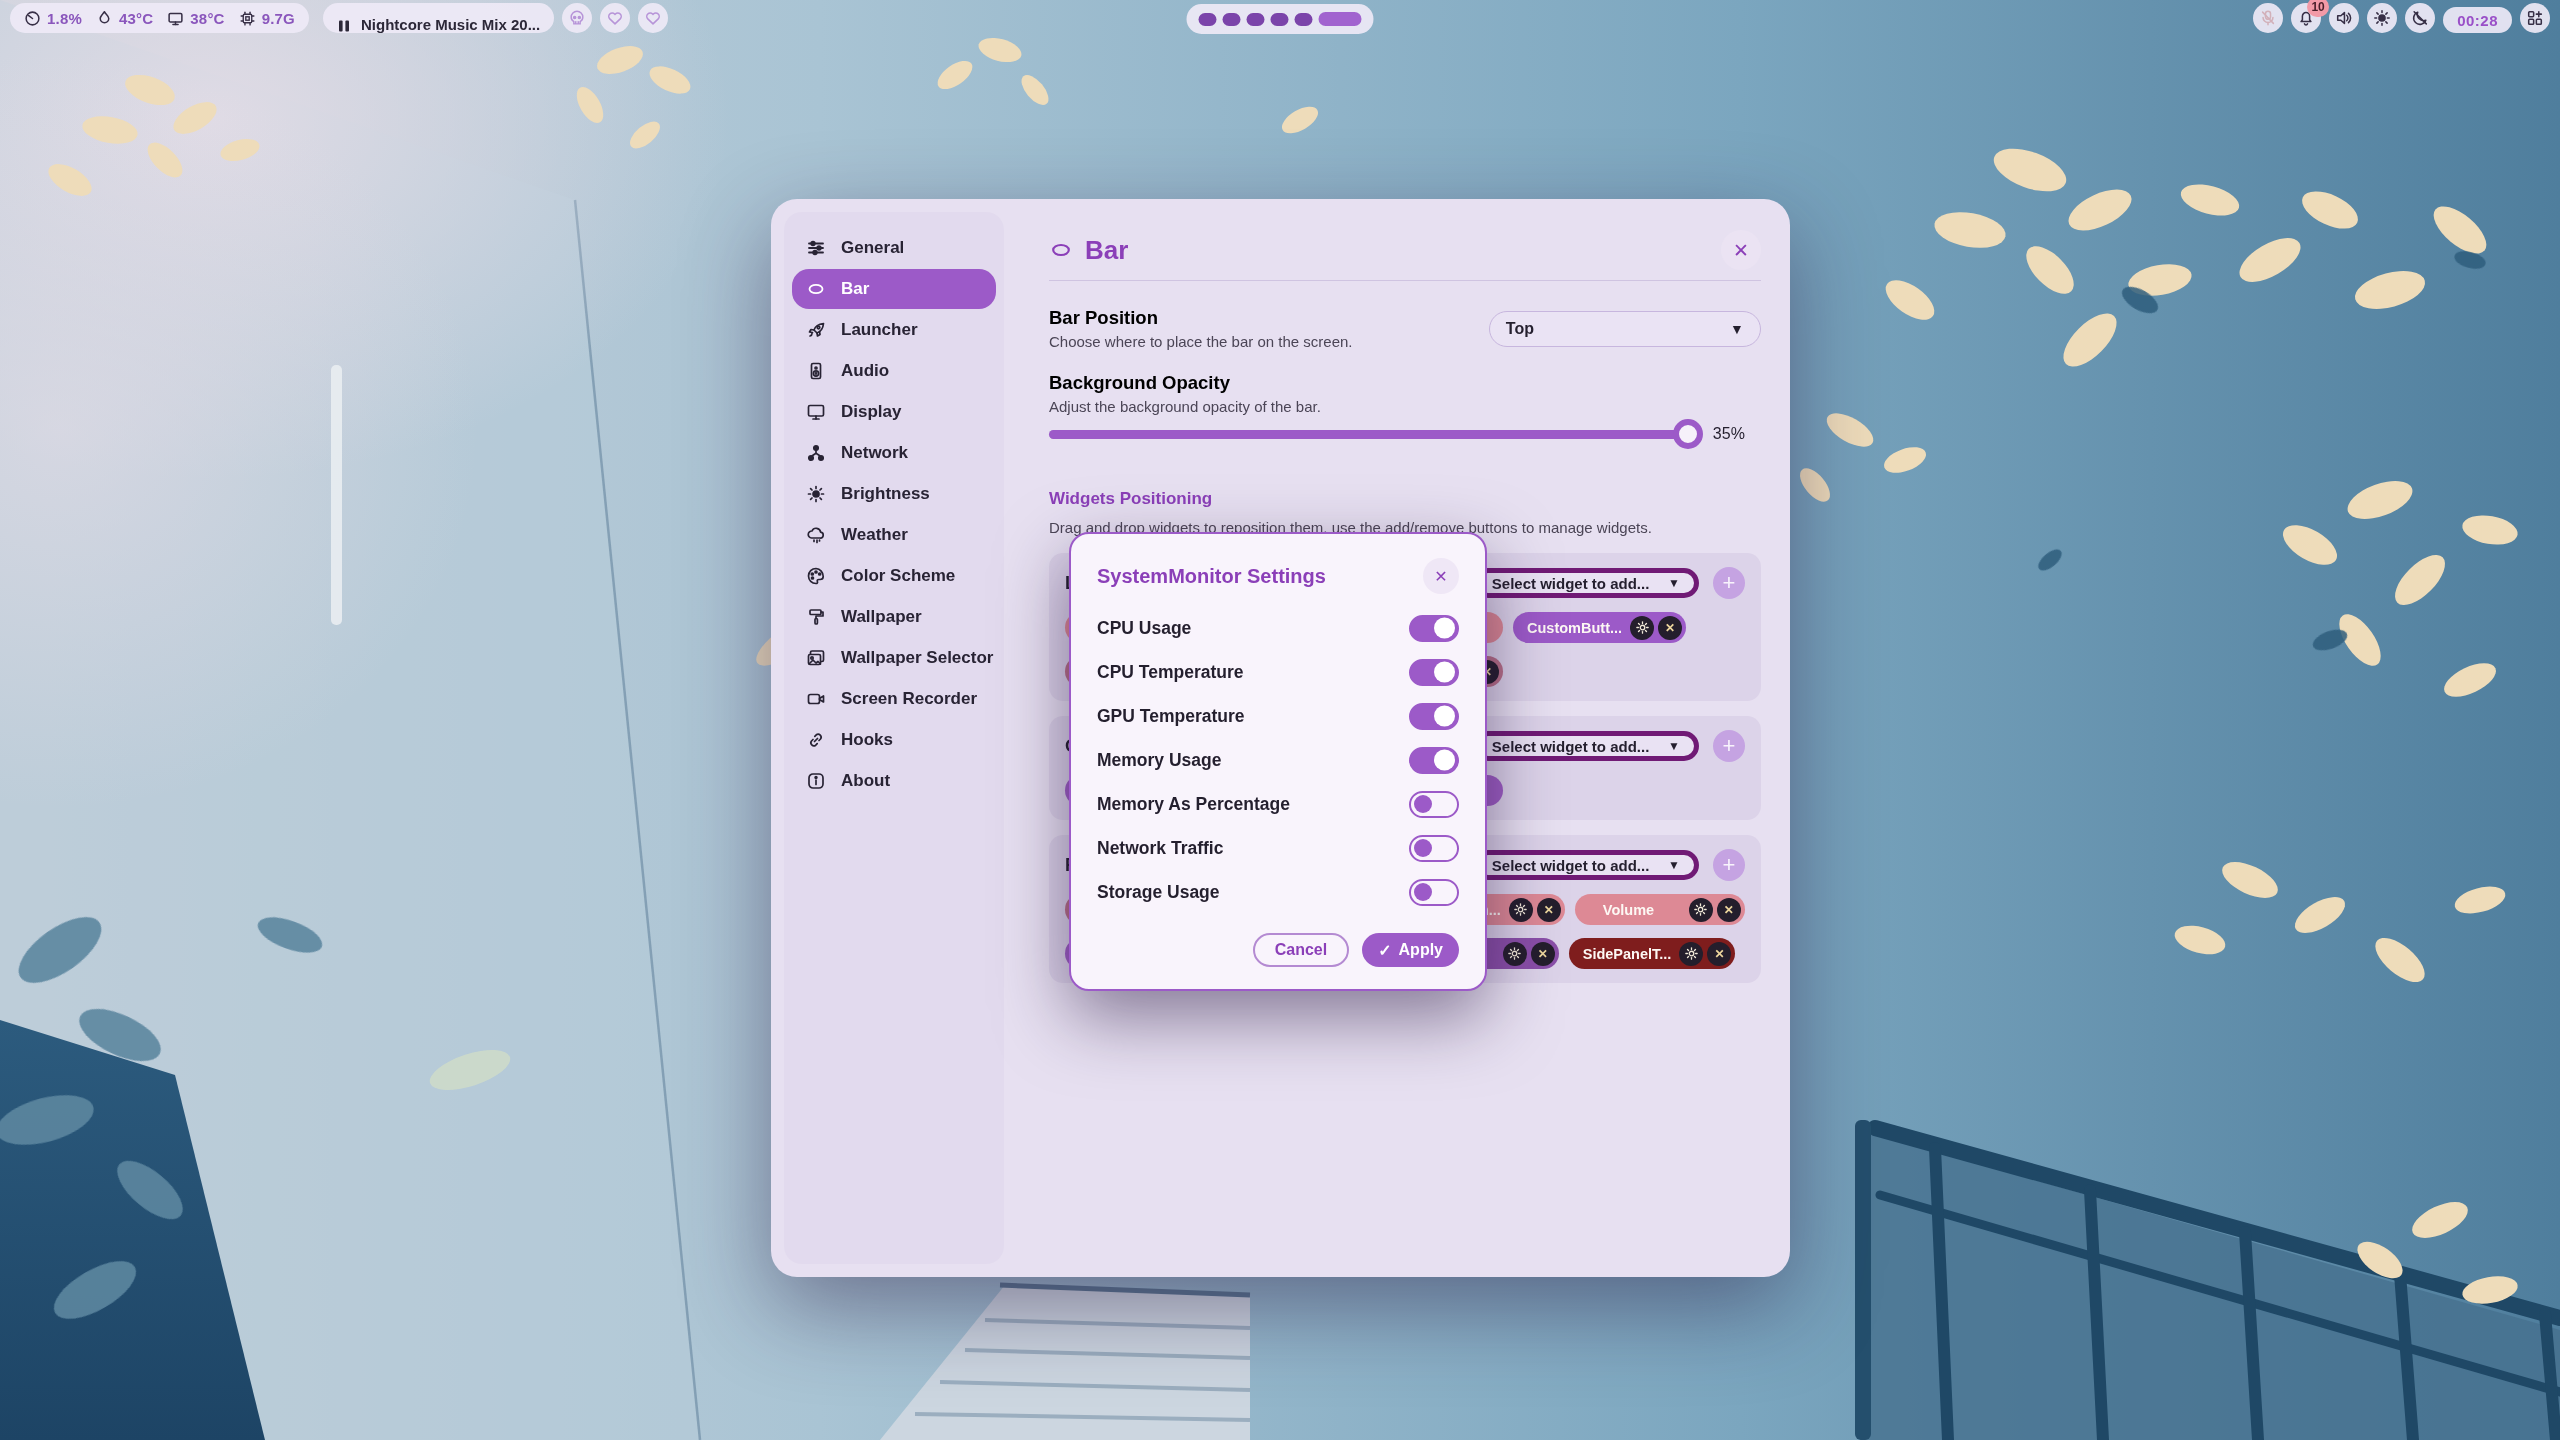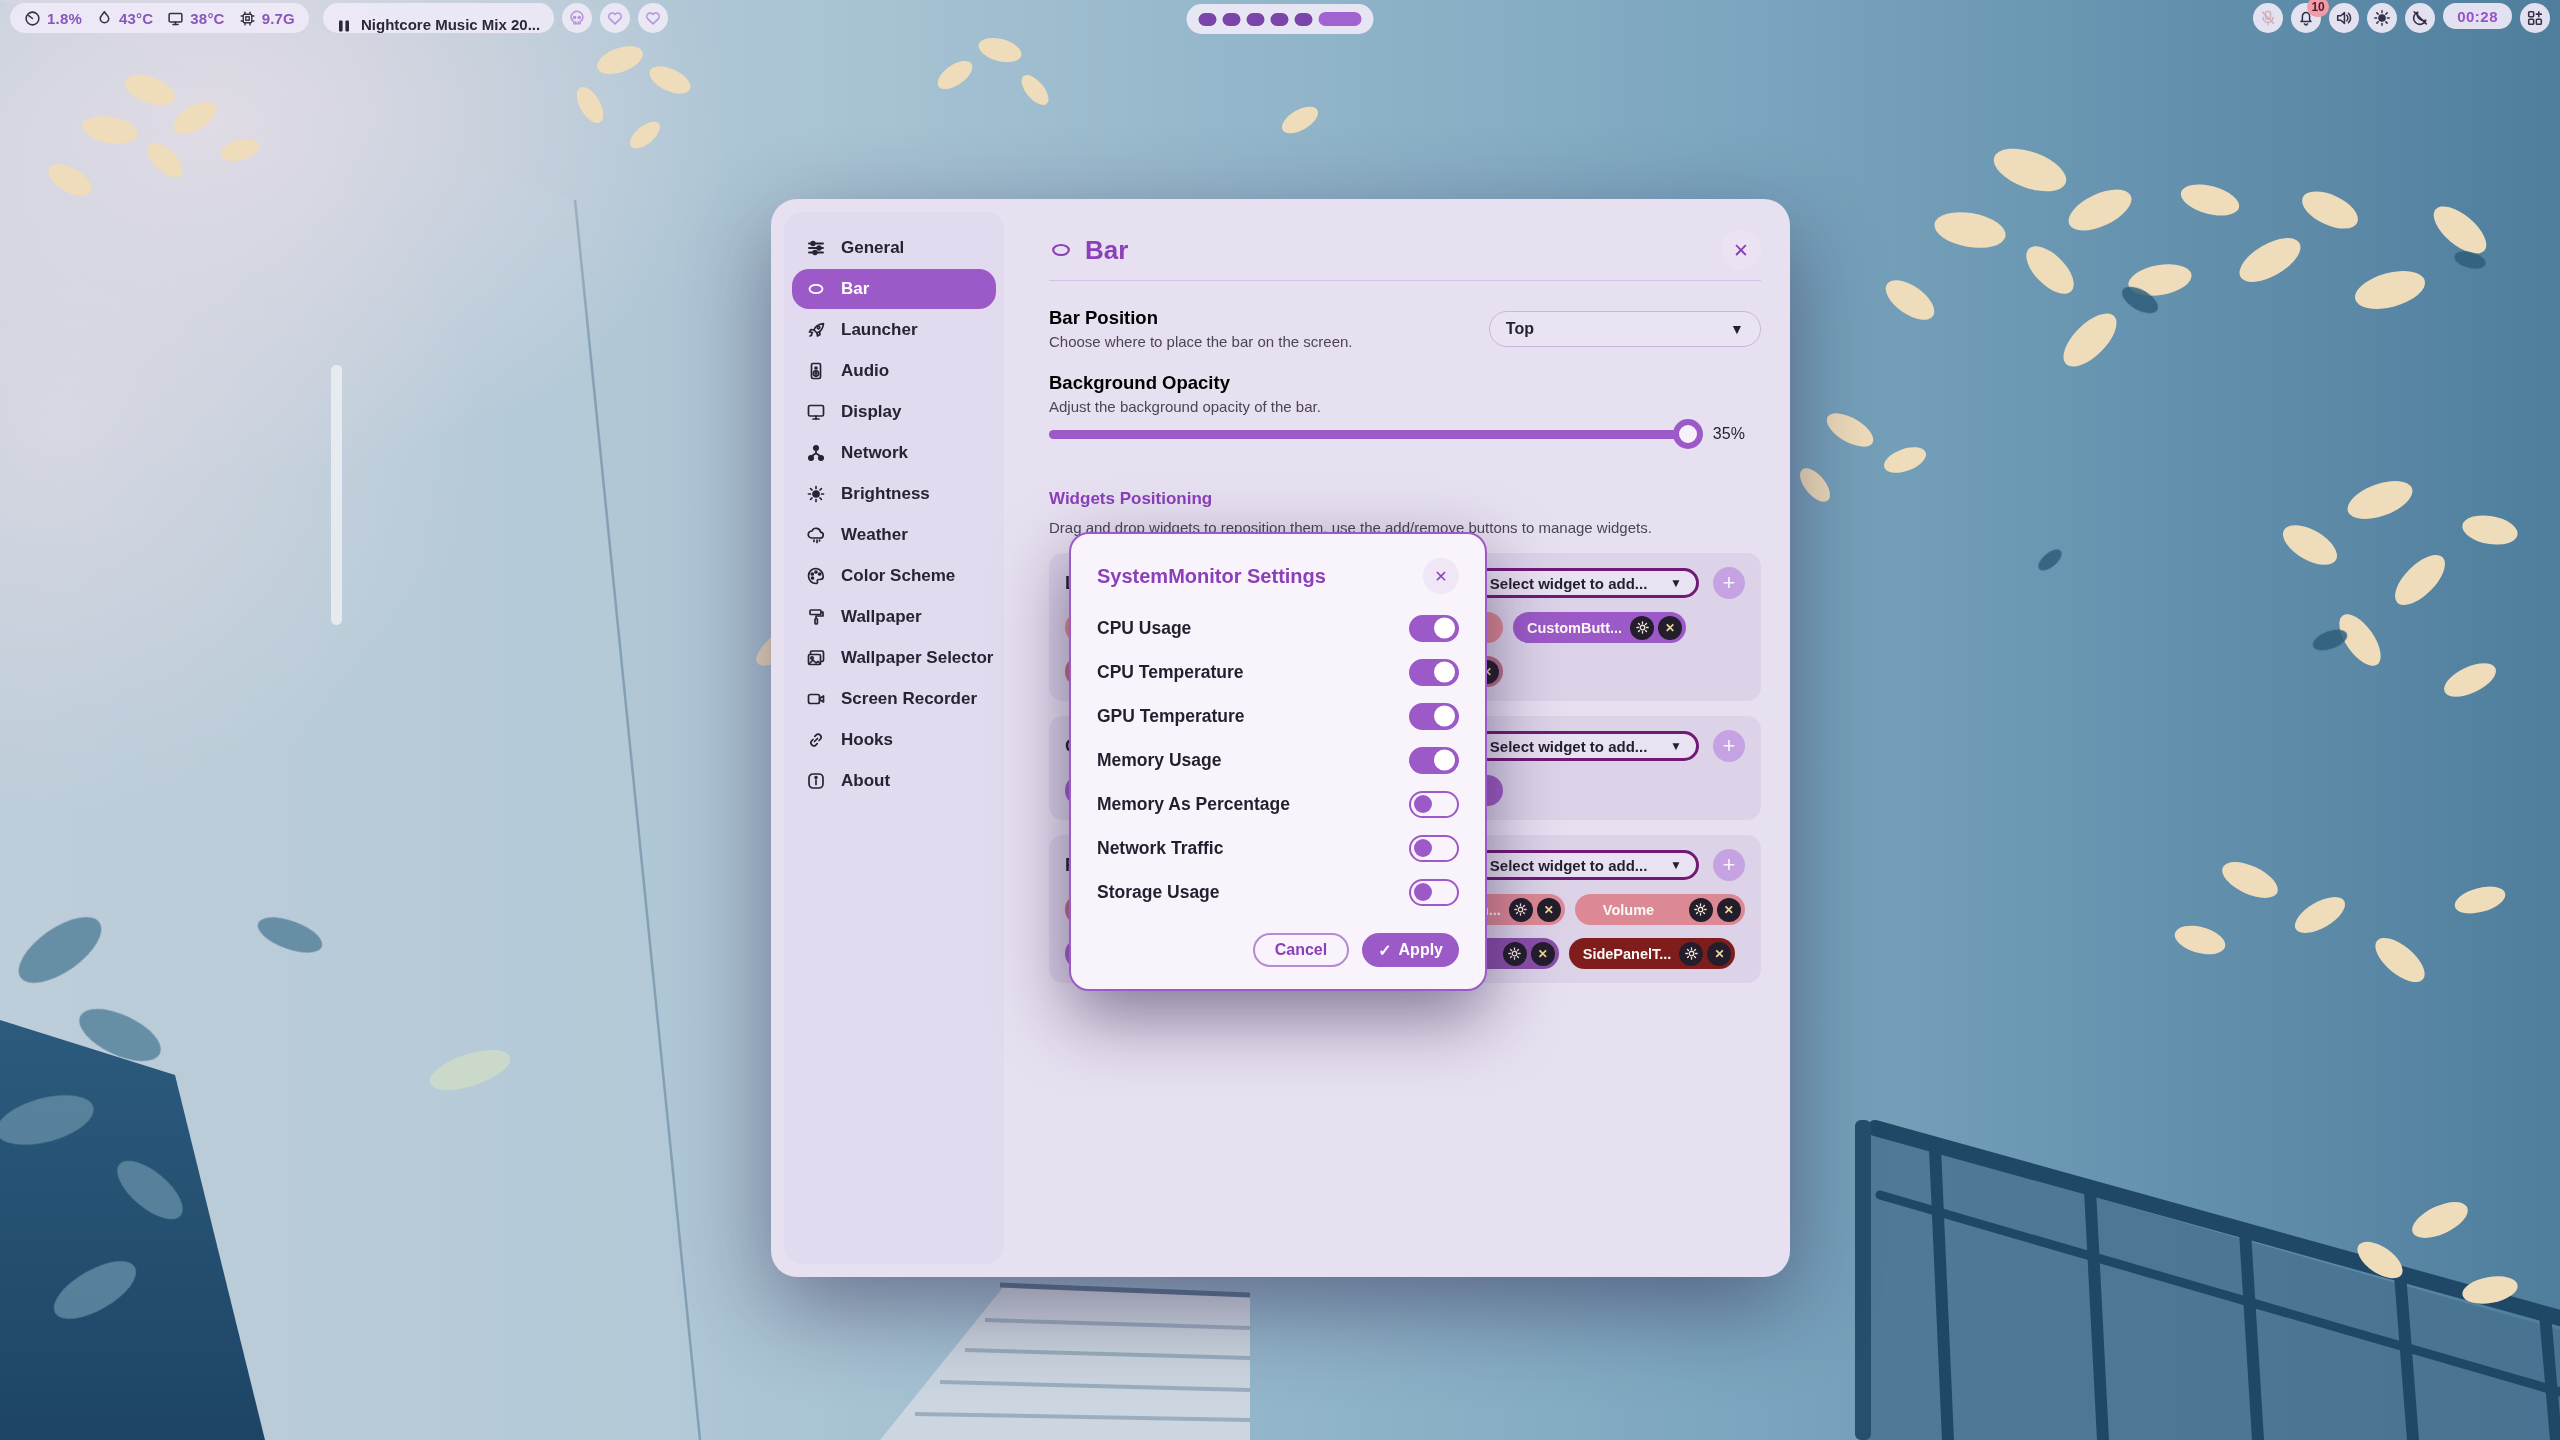--- a/index.html
+++ b/index.html
@@ -19,21 +19,21 @@
   .stat { display:flex; align-items:center; gap:6px; }
   .stat svg { stroke:#372f46; }
   .stat .val { font-size:15px; font-weight:700; color:#8a56bc; letter-spacing:.2px; }
   .media-island { margin-left:14px; gap:10px;align-items:flex-end; }
   .media-title { font-size:15px; font-weight:700; color:#2c2838; }
   .ws-island { position:absolute; left:50%; top:2px; transform:translateX(-50%);
                background:rgba(238,233,246,.92); border-radius:16px; height:30px;
                display:flex; align-items:center; gap:6px; padding:0 12px; }
   .ws-dot { width:18px; height:13px; border-radius:7px; background:#7b44aa; }
   .ws-active { width:43px; height:14px; border-radius:7px; background:#a163cf; }
-  .topbar-right { margin-left:auto; display:flex; align-items:flex-start; }
+  .topbar-right { margin-left:auto; display:flex; align-items:flex-end; }
   .badge { position:absolute; top:-6px; right:-8px; min-width:22px; height:20px; border-radius:10px;
            background:#f29aa7; color:#4a1f2a; font-size:12px; font-weight:700;
            display:flex; align-items:center; justify-content:center; padding:0 4px; }
   .time-pill { border-radius:16px; height:26px; padding:0 14px; background:rgba(238,233,246,.92);
                display:flex; align-items:center; margin-left:8px; }
   .time-pill span { color:#9a50c8; font-weight:700; font-size:15px; letter-spacing:.5px; }
 
   
   .window { position:absolute; left:771px; top:199px; width:1019px; height:1078px; z-index:10;
             background:#e7e0f1; border-radius:26px; box-shadow:0 30px 90px rgba(35,18,60,.45);
@@ -68,21 +68,21 @@
                  width:30px; height:30px; border-radius:50%; background:#f6f1fa; border:6px solid #9c5ac8; }
   .slider-val { font-size:16px; font-weight:400; color:#241f2e; width:48px; }
 
   .widgets-title { margin-top:46px; font-size:17px; font-weight:700; color:#8b3fb8; }
   .widgets-desc { margin-top:9px; font-size:15px; color:#4b4556; width:700px; line-height:1.35; }
 
   .card { background:#dcd3e9; border-radius:14px; padding:14px 16px; margin-top:15px; }
   .card-head { display:flex; align-items:center; }
   .card-label { font-size:18px; font-weight:700; color:#241f2e; }
   .card-right { margin-left:auto; display:flex; align-items:center; gap:14px; }
-  .card-dd { width:226px; height:30px; border-radius:15px; background:#e9e2f3; border:3px solid #701a75;
+  .card-dd { width:226px; height:30px; border-radius:15px; background:#e9e2f3; border:5px solid #701a75;
              display:flex; align-items:center; padding:0 14px;text-align:center; }
   .card-dd .dd-val { font-size:15px; font-weight:700; color:#241f2e; }
   .card-dd .chev { margin-left:auto; font-size:12px; color:#241f2e; }
   .add-btn { width:32px; height:32px; border-radius:50%; background:#c5a3e2; color:#f8f3fc;
              font-size:22px; font-weight:400; display:flex; align-items:center; justify-content:center; }
   .chips-row { display:flex; gap:10px; margin-top:13px; }
   .chip { height:31px; border-radius:16px; display:flex; align-items:center;
           padding:0 4px 0 14px; gap:4px; color:#fdf8f4; font-size:14.5px; font-weight:700; }
   .chip .chip-label { padding-right:4px; white-space:nowrap; }
   .chip-btn { width:24px; height:24px; border-radius:50%; background:#241e2c; flex:none;

